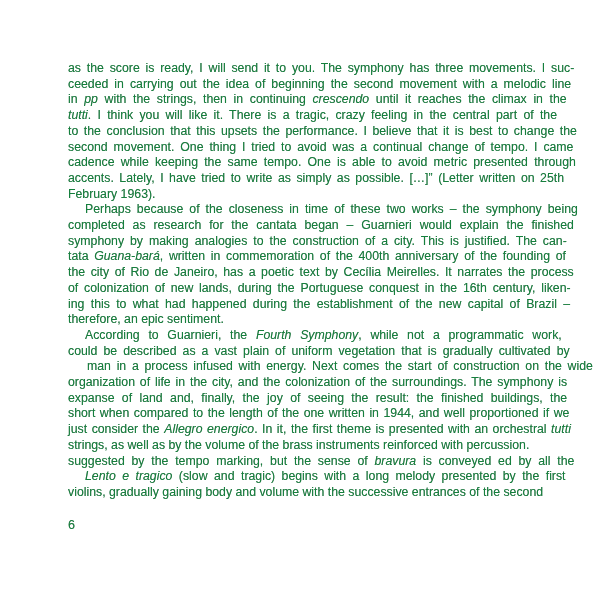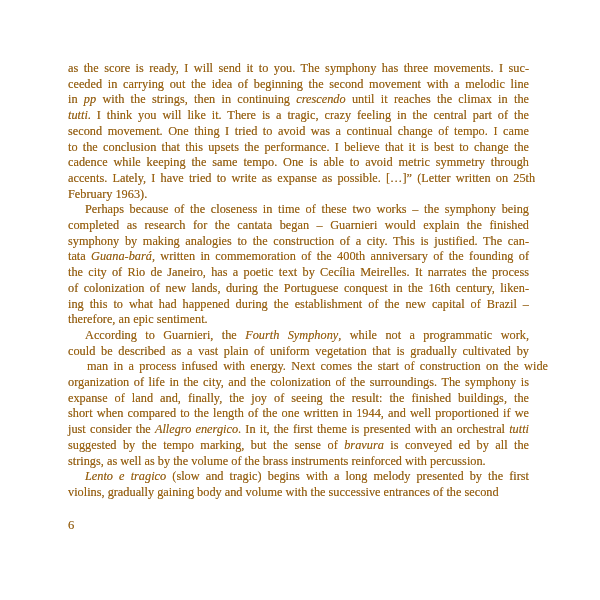--- a/index.html
+++ b/index.html
@@ -2,22 +2,22 @@
 <html><head>
 <meta charset="utf-8">
 <style>
   html, body { margin: 0; padding: 0; background: #ffffff; }
   .page {
     position: relative;
     width: 600px;
     height: 600px;
     background: #ffffff;
     overflow: hidden;
-    font-family: Liberation Serif, serif;
-    color: #a16207;
+    font-family: Liberation Sans, sans-serif;
+    color: #15803d;
     text-shadow: 0 0 0.4px rgba(30,30,30,0.45);
   }
   .text-block {
     position: absolute;
     left: 68px;
     top: 61px;
     width: 461px;
     font-size: 12.3px;
     line-height: 15.7px;
   }
@@ -38,39 +38,39 @@
 </style>
 </head>
 <body>
 
 <div class="page">
   <div class="text-block">
       <div class="line just"><span class="inner" style="word-spacing: 2.38787px;"><span>as the score is ready, I will send it to you. The symphony has three movements. I suc-</span></span></div>
       <div class="line just"><span class="inner" style="word-spacing: 2.58594px;"><span>ceeded in carrying out the idea of beginning the second movement with a melodic line</span></span></div>
       <div class="line just"><span class="inner" style="word-spacing: 3.21354px; margin-top: 6px;"><span>in </span><span class="it">pp</span><span> with the strings, then in continuing </span><span class="it">crescendo</span><span> until it reaches the climax in the</span></span></div>
       <div class="line just"><span class="inner" style="word-spacing: 2.83941px;"><span class="it">tutti</span><span>. I think you will like it. There is a tragic, crazy feeling in the central part of the</span></span></div>
+      <div class="line just"><span class="inner" style="word-spacing: 2.15527px;"><span>to the conclusion that this upsets the performance. I believe that it is best to change the</span></span></div>
       <div class="line just"><span class="inner" style="word-spacing: 2.48125px;"><span>second movement. One thing I tried to avoid was a continual change of tempo. I came</span></span></div>
-      <div class="line just"><span class="inner" style="word-spacing: 2.15527px;"><span>to the conclusion that this upsets the performance. I believe that it is best to change the</span></span></div>
-      <div class="line just"><span class="inner" style="word-spacing: 2.78486px;"><span>cadence while keeping the same tempo. One is able to avoid metric symmetry through</span></span></div>
-      <div class="line just"><span class="inner" style="word-spacing: 2.10208px;"><span>accents. Lately, I have tried to write as expanse as possible. […]” (Letter written on 25th</span></span></div>
+      <div class="line just"><span class="inner" style="word-spacing: 2.78486px;"><span>cadence while keeping the same tempo. One is able to avoid metric presented through</span></span></div>
+      <div class="line just"><span class="inner" style="word-spacing: 2.10208px;"><span>accents. Lately, I have tried to write as simply as possible. […]” (Letter written on 25th</span></span></div>
       <div class="line"><span class="inner"><span>February 1963).</span></span></div>
       <div class="line just indent"><span class="inner" style="word-spacing: 2.58817px;"><span>Perhaps because of the closeness in time of these two works – the symphony being</span></span></div>
       <div class="line just"><span class="inner" style="word-spacing: 4.44271px;"><span>completed as research for the cantata began – Guarnieri would explain the finished</span></span></div>
       <div class="line just"><span class="inner" style="word-spacing: 2.57366px;"><span>symphony by making analogies to the construction of a city. This is justified. The can-</span></span></div>
       <div class="line just"><span class="inner" style="word-spacing: 2.24349px;"><span>tata </span><span class="it">Guana-bará</span><span>, written in commemoration of the 400th anniversary of the founding of</span></span></div>
       <div class="line just"><span class="inner" style="word-spacing: 2.17773px;"><span>the city of Rio de Janeiro, has a poetic text by Cecília Meirelles. It narrates the process</span></span></div>
       <div class="line just"><span class="inner" style="word-spacing: 2.34375px;"><span>of colonization of new lands, during the Portuguese conquest in the 16th century, liken-</span></span></div>
       <div class="line just"><span class="inner" style="word-spacing: 2.88958px;"><span>ing this to what had happened during the establishment of the new capital of Brazil –</span></span></div>
       <div class="line"><span class="inner"><span>therefore, an epic sentiment.</span></span></div>
       <div class="line just indent"><span class="inner" style="word-spacing: 5.29688px;"><span>According to Guarnieri, the </span><span class="it">Fourth Symphony</span><span>, while not a programmatic work,</span></span></div>
       <div class="line just"><span class="inner" style="word-spacing: 2.63393px;"><span>could be described as a vast plain of uniform vegetation that is gradually cultivated by</span></span></div>
       <div class="line just"><span class="inner" style="word-spacing: 2.29792px; margin-left: 19px;"><span>man in a process infused with energy. Next comes the start of construction on the wide</span></span></div>
       <div class="line just"><span class="inner" style="word-spacing: 1.45201px;"><span>organization of life in the city, and the colonization of the surroundings. The symphony is</span></span></div>
       <div class="line just"><span class="inner" style="word-spacing: 3.93304px;"><span>expanse of land and, finally, the joy of seeing the result: the finished buildings, the</span></span></div>
       <div class="line just"><span class="inner" style="word-spacing: 1.08691px;"><span>short when compared to the length of the one written in 1944, and well proportioned if we</span></span></div>
       <div class="line just"><span class="inner" style="word-spacing: 1.08229px;"><span>just consider the </span><span class="it">Allegro energico</span><span>. In it, the first theme is presented with an orchestral </span><span class="it">tutti</span></span></div>
+      <div class="line"><span class="inner"><span>strings, as well as by the volume of the brass instruments reinforced with percussion.</span></span></div>
       <div class="line just"><span class="inner" style="word-spacing: 3.36667px;"><span>suggested by the tempo marking, but the sense of </span><span class="it">bravura</span><span> is conveyed ed by all the</span></span></div>
-      <div class="line"><span class="inner"><span>strings, as well as by the volume of the brass instruments reinforced with percussion.</span></span></div>
       <div class="line just indent"><span class="inner" style="word-spacing: 3.02679px;"><span class="it">Lento e tragico</span><span> (slow and tragic) begins with a long melody presented by the first</span></span></div>
       <div class="line"><span class="inner"><span>violins, gradually gaining body and volume with the successive entrances of the second</span></span></div>
     </div>
   <div class="page-number">6</div>
 </div>
 
 </body></html>

